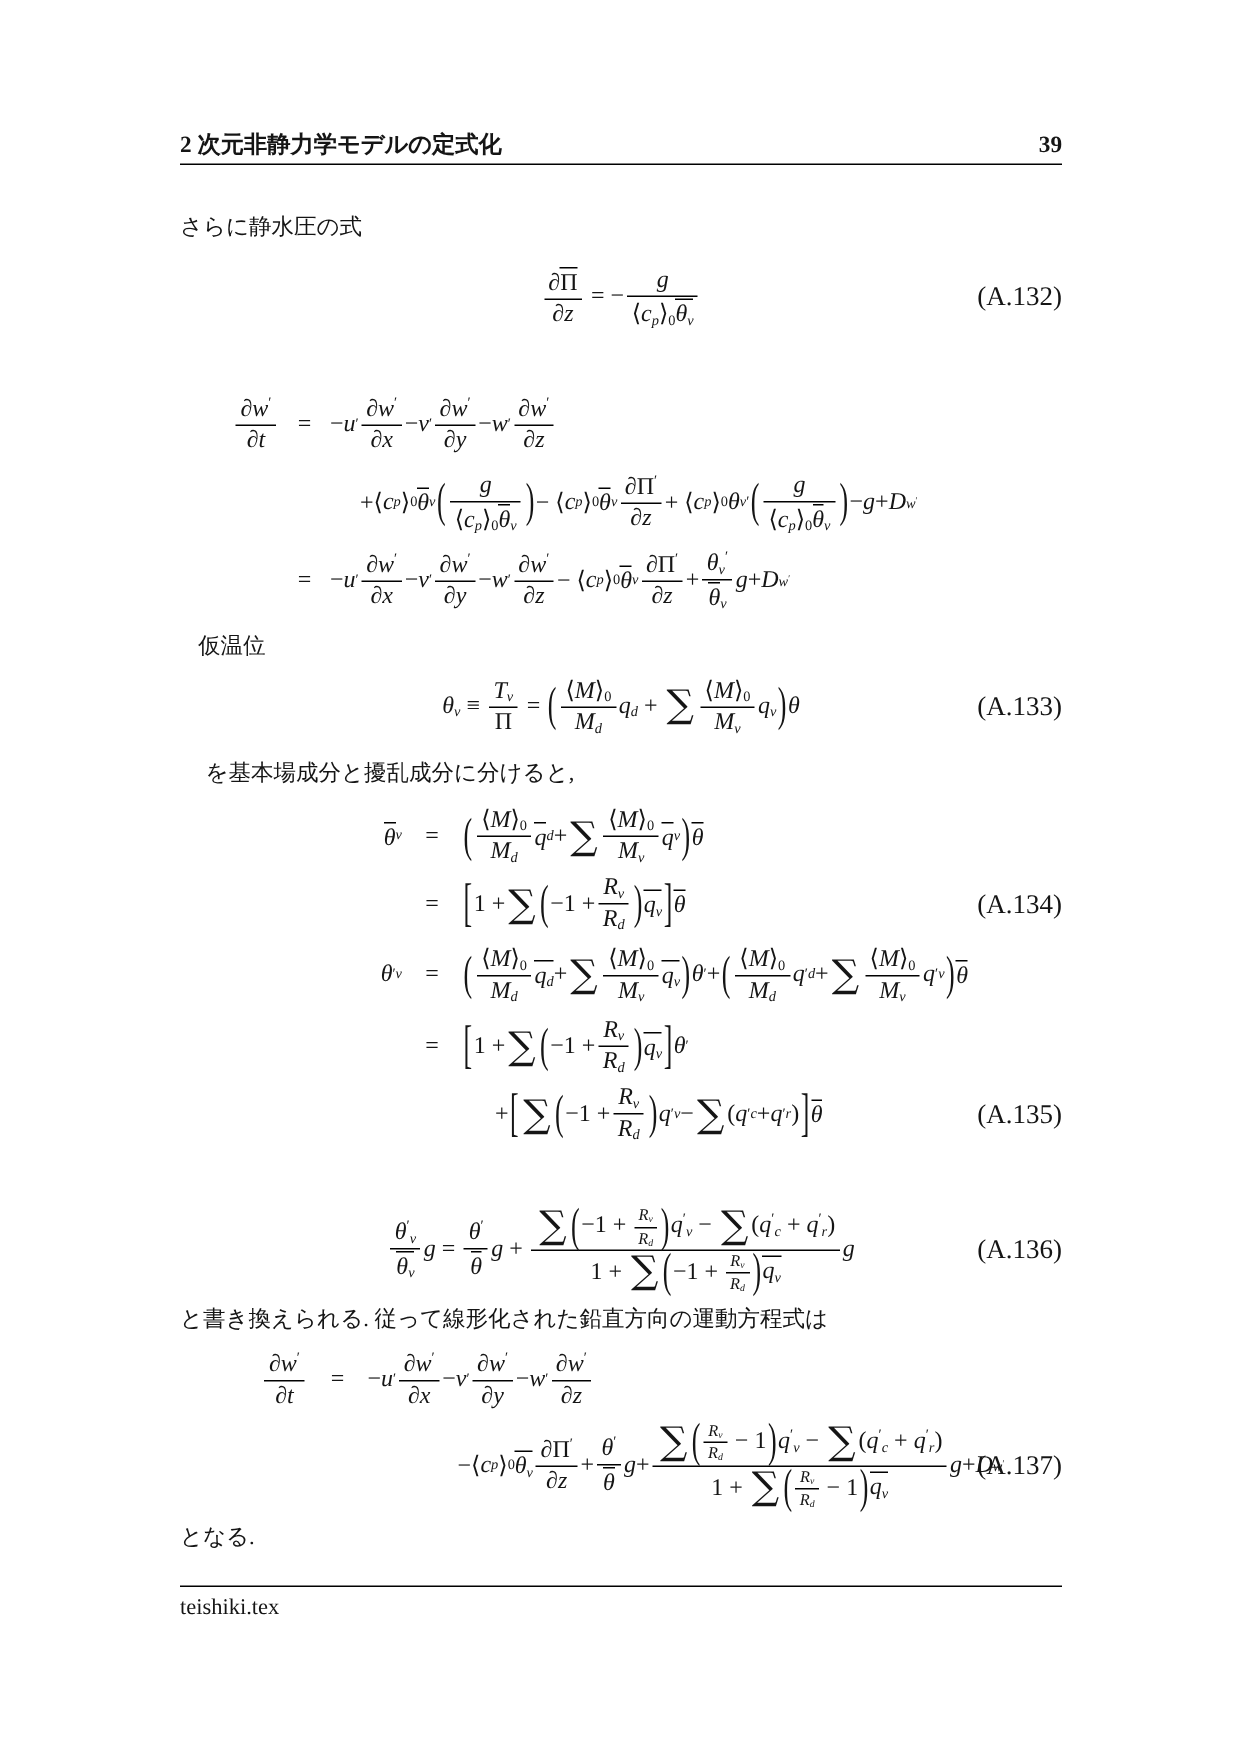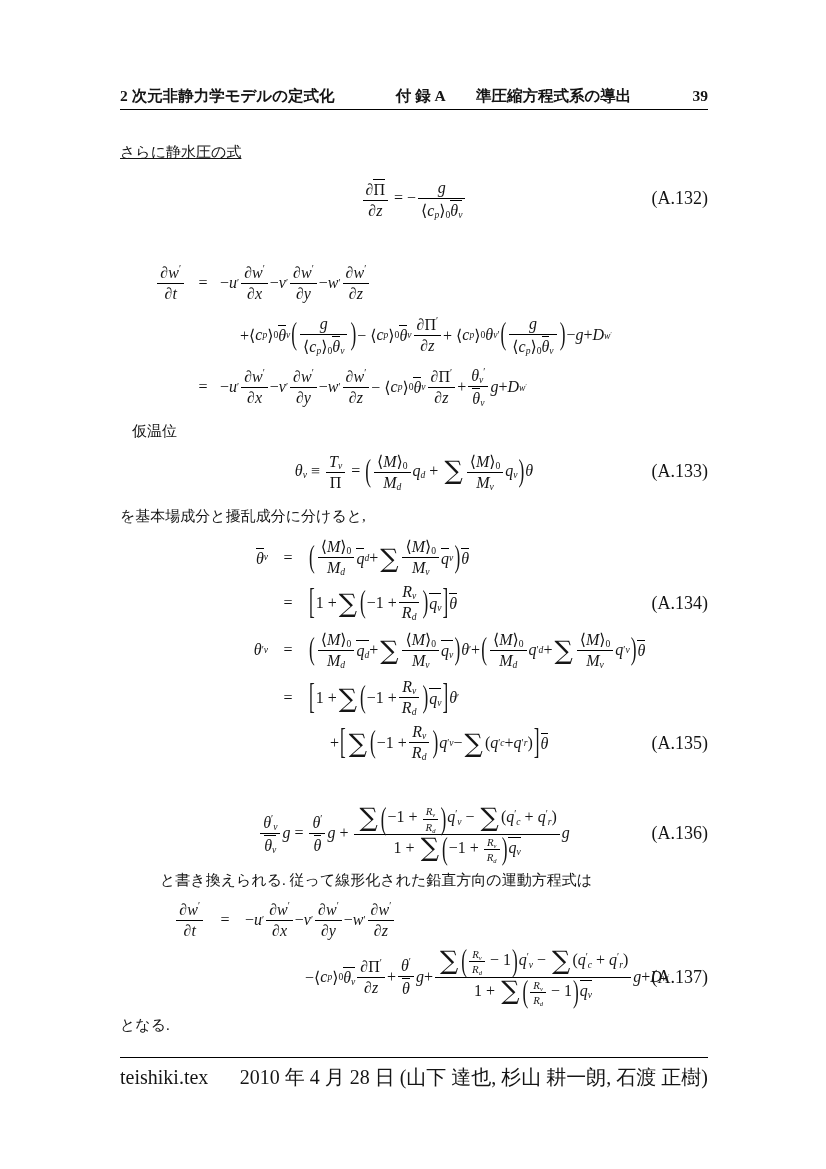--- a/index.html
+++ b/index.html
@@ -33,35 +33,34 @@
   .b2 .cl{width:148px;}.b2 .cr{width:40px;}
   .b3 .cl{width:85px;}.b3 .cr{width:40px;}
   .b1 .row{min-height:50px;}
   .b2 .row{min-height:45px;}
   .b3 .row1{min-height:48px;}
   .b3 .row2{min-height:66px;}
   .i20 .cm{padding-left:20px;}
   .i22 .cm{padding-left:22px;}
   .i60 .cm{padding-left:60px;}
   .ftr{position:absolute;left:120px;top:1064px;width:588px;display:flex;
-       justify-content:space-between;align-items:baseline;font-size:20px;}
+       justify-content:space-between;align-items:baseline;font-size:15px;}
 </style>
 </head>
 <body>
 
 <div class="page">
 
   <div class="hdr">
     <span>2 次元非静力学モデルの定式化</span>
-    <span>付 録 A　　準圧縮方程式系の導出</span>
     <span>39</span>
   </div>
   <div class="rule" style="top:109px;"></div>
 
-  <div class="para" style="top:142px;text-decoration:underline;">さらに静水圧の式</div>
+  <div class="para" style="top:142px;">さらに静水圧の式</div>
 
   <div class="eq" style="top:168px;height:60px;">
     <span class="eqbody math" style="line-height:60px;"><span class="fr"><span class="nu">∂<span class="ov">Π</span></span><span class="de">∂<i>z</i></span></span> = −<span class="fr"><span class="nu"><i>g</i></span><span class="de">⟨<i>c</i><sub><i>p</i></sub>⟩<sub>0</sub><span class="ov"><i>θ</i><sub><i>v</i></sub></span></span></span></span>
     <span class="eqtag">(A.132)</span>
   </div>
 
 
   <div class="eq earr b1 math" style="top:258px;">
     <div class="row">
       <span class="cl">
@@ -118,21 +117,21 @@
     </div>
   </div>
 
   <div class="para" style="top:421px;margin-left:12px;">仮温位</div>
 
   <div class="eq" style="top:440px;height:62px;">
     <span class="eqbody math" style="line-height:62px;"><i>θ</i><sub><i>v</i></sub> ≡ <span class="fr"><span class="nu"><i>T</i><sub><i>v</i></sub></span><span class="de">Π</span></span> = <span class="bp">(</span><span class="fr"><span class="nu">⟨<i>M</i>⟩<sub>0</sub></span><span class="de"><i>M</i><sub><i>d</i></sub></span></span><i>q</i><sub><i>d</i></sub> + <span class="sum">∑</span><span class="fr"><span class="nu">⟨<i>M</i>⟩<sub>0</sub></span><span class="de"><i>M</i><sub><i>v</i></sub></span></span><i>q</i><sub><i>v</i></sub><span class="bp">)</span><i>θ</i></span>
     <span class="eqtag">(A.133)</span>
   </div>
 
-  <div class="para" style="top:506px;">を基本場成分と擾乱成分に分けると,</div>
+  <div class="para" style="top:506px;margin-left:17px;">を基本場成分と擾乱成分に分けると,</div>
 
   <div class="eq earr b2 math" style="top:535px;">
     <div class="row">
       <span class="cl">
           <span class="ov"><i>θ</i></span>
           <sub><i>v</i></sub>
         </span>
       <span class="cr">=</span>
       <span class="cm"><span class="bp">(</span><span class="fr">
             <span class="nu">⟨<i>M</i>⟩<sub>0</sub></span>
@@ -190,21 +189,21 @@
       <span class="eqtag">(A.135)</span>
     </div>
   </div>
 
 
   <div class="eq" style="top:790px;height:86px;">
     <span class="eqbody math" style="line-height:86px;"><span class="fr"><span class="nu"><i>θ</i><sup>′</sup><sub><i>v</i></sub></span><span class="de"><span class="ov"><i>θ</i><sub><i>v</i></sub></span></span></span><i>g</i> = <span class="fr"><span class="nu"><i>θ</i><sup>′</sup></span><span class="de"><span class="ov"><i>θ</i></span></span></span><i>g</i> + <span class="fr"><span class="nu"><span class="sum">∑</span><span class="bp">(</span>−1 + <span class="sf"><span class="fr"><span class="nu"><i>R</i><sub><i>v</i></sub></span><span class="de"><i>R</i><sub><i>d</i></sub></span></span></span><span class="bp">)</span><i>q</i><sup>′</sup><sub><i>v</i></sub> − <span class="sum">∑</span>(<i>q</i><sup>′</sup><sub><i>c</i></sub> + <i>q</i><sup>′</sup><sub><i>r</i></sub>)</span><span class="de">1 + <span class="sum">∑</span><span class="bp">(</span>−1 + <span class="sf"><span class="fr"><span class="nu"><i>R</i><sub><i>v</i></sub></span><span class="de"><i>R</i><sub><i>d</i></sub></span></span></span><span class="bp">)</span><span class="ov"><i>q</i><sub><i>v</i></sub></span></span></span><i>g</i></span>
     <span class="eqtag">(A.136)</span>
   </div>
 
-  <div class="para" style="top:870px;margin-left:40px;">と書き換えられる. 従って線形化された鉛直方向の運動方程式は</div>
+  <div class="para" style="top:870px;">と書き換えられる. 従って線形化された鉛直方向の運動方程式は</div>
 
   <div class="eq earr b3 math" style="top:896px;">
     <div class="row row1">
       <span class="cl">
           <span class="fr">
             <span class="nu">∂<i>w</i><sup>′</sup></span>
             <span class="de">∂<i>t</i></span>
           </span>
         </span>
       <span class="cr">=</span>
@@ -234,16 +233,15 @@
           </span><i>g</i> + <i>D</i><sub><i>w</i><sup>′</sup></sub></span>
       <span class="eqtag">(A.137)</span>
     </div>
   </div>
 
   <div class="para" style="top:1015px;">となる.</div>
 
   <div class="rule" style="top:1057px;"></div>
   <div class="ftr">
     <span>teishiki.tex</span>
-    <span>2010 年 4 月 28 日 (山下 達也, 杉山 耕一朗, 石渡 正樹)</span>
   </div>
 
 </div>
 
 </body></html>

